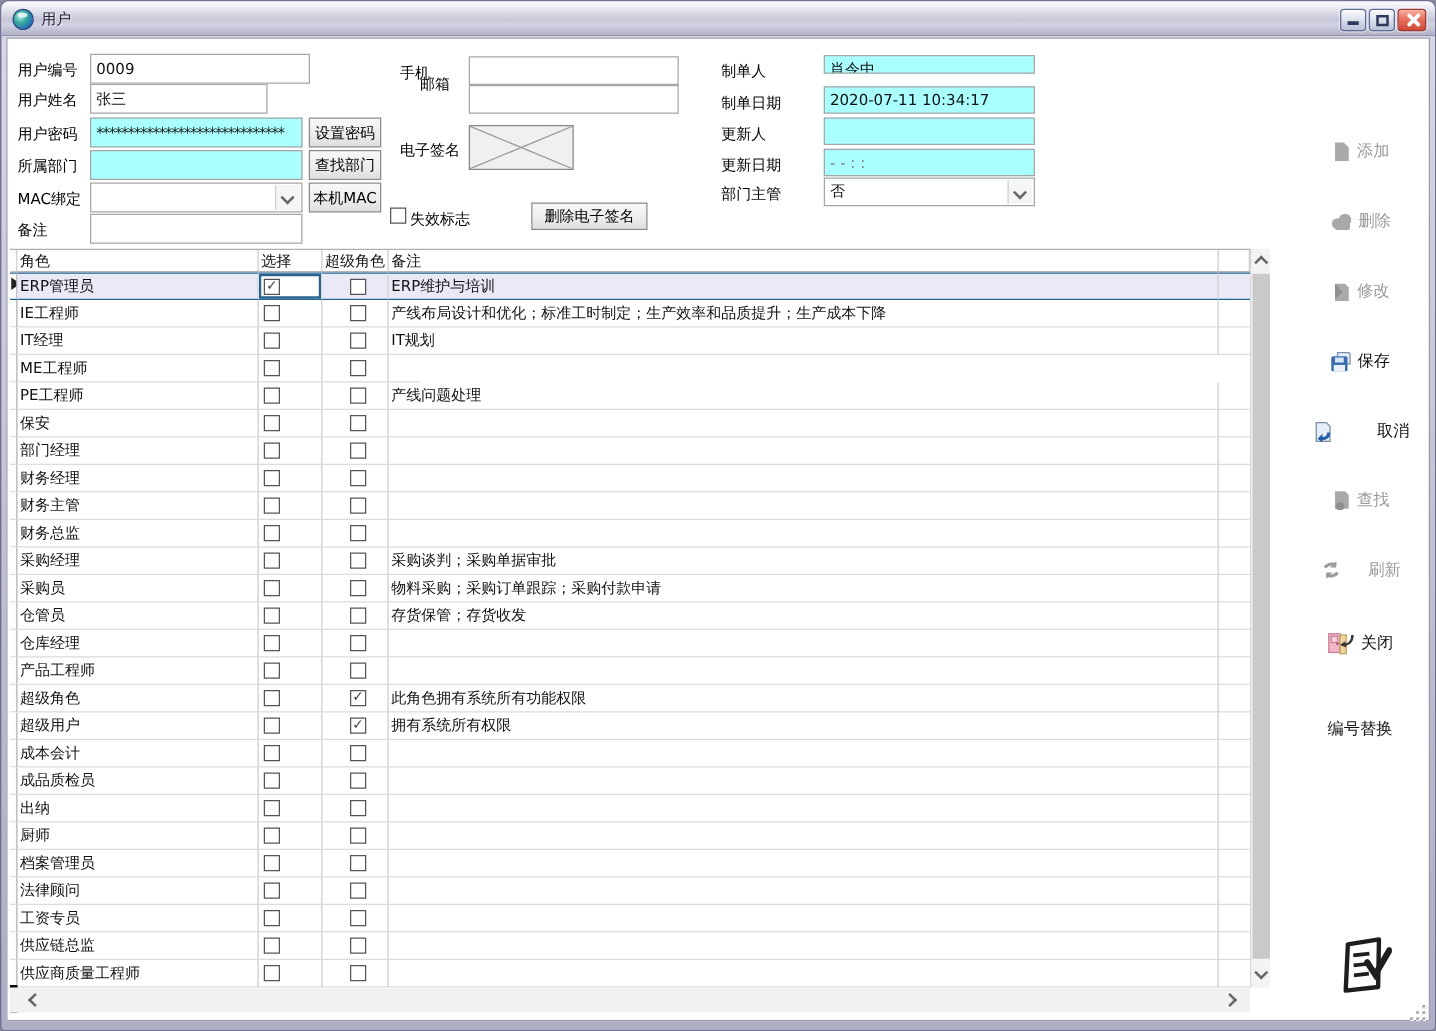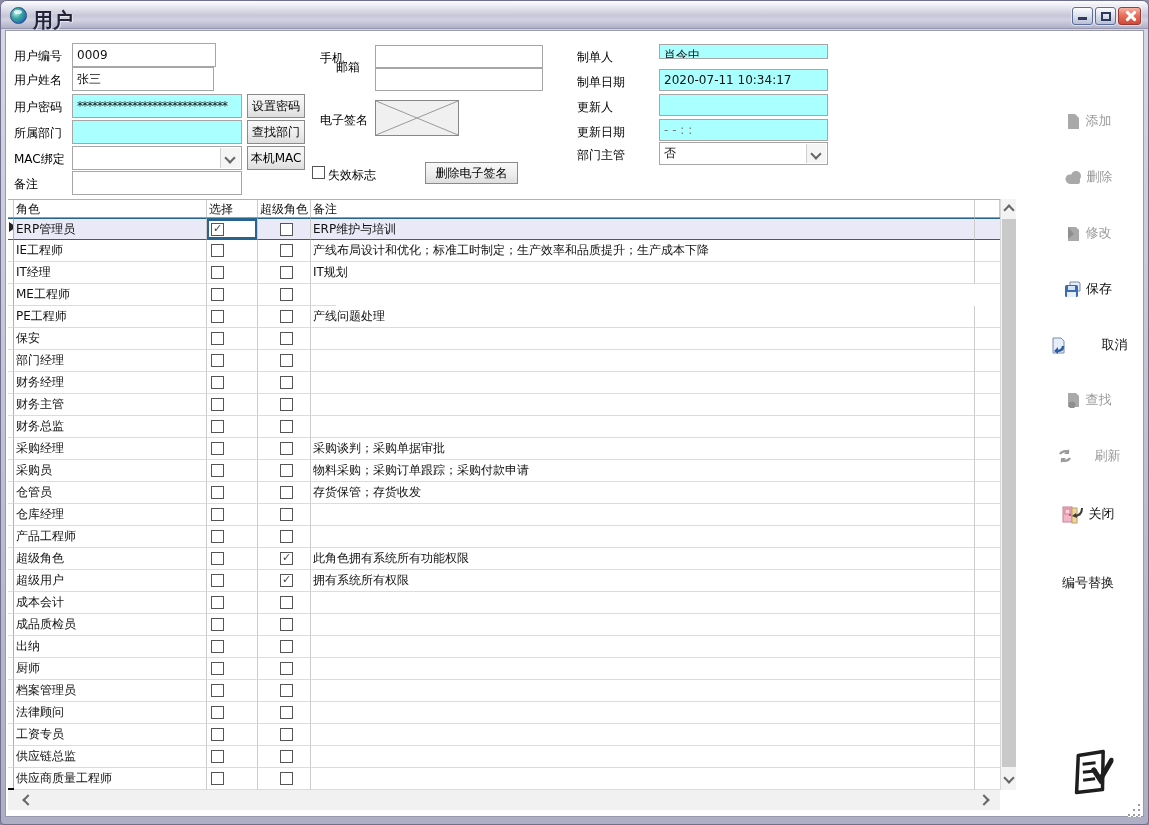--- a/index.html
+++ b/index.html
@@ -11,21 +11,21 @@
          background:linear-gradient(180deg,#d8d8e6 0%,#c2c2d4 50%,#aeaec4 100%);
          border:1px solid #6f6f8f;box-sizing:border-box;}
   .titlebar{position:absolute;left:1px;top:1px;width:1147px;height:28px;border-radius:6px 6px 0 0;
             background:linear-gradient(180deg,#fdfdfe 0%,#e9e9f2 20%,#c6c6d8 55%,#d2d2e2 70%,#b0b0c8 100%);
             border-bottom:1px solid #9595ac;box-sizing:border-box;}
   .app-icon{position:absolute;left:9px;top:6px;width:17px;height:17px;border-radius:50%;
             background:radial-gradient(circle at 35% 35%, #bfeef0 0%, #3fae9e 35%, #1f6fb4 75%, #123e7a 100%);
             border:1px solid #2a4a80;box-sizing:border-box;}
   .app-icon::after{content:"";position:absolute;left:3px;top:2px;width:8px;height:4px;border-radius:50%;
             background:rgba(255,255,255,.75);}
-  .title-text{position:absolute;left:32px;top:6px;font-size:20px;font-weight:bold;color:#23233a;
+  .title-text{position:absolute;left:32px;top:6px;font-size:12px;font-weight:normal;color:#23233a;
             text-shadow:1px 1px 0 rgba(255,255,255,.55);}
   .winbtn{position:absolute;top:7px;height:18px;border-radius:3px;box-sizing:border-box;
           border:1px solid #5d6e96;background:linear-gradient(180deg,#fcfcfe 0%,#dfe3ee 45%,#b9c0d6 100%);
           box-shadow:0 0 0 1px rgba(255,255,255,.5);}
   .winbtn.min{left:1072px;width:21px;}
   .winbtn.max{left:1095px;width:21px;}
   .winbtn.close{left:1118px;width:23px;border:1px solid #9b3a34;
           background:linear-gradient(180deg,#f6b2a4 0%,#e8705c 45%,#cf4a38 100%);}
   .glyph-min{position:absolute;left:5px;bottom:4px;width:9px;height:3px;background:#2d3a5e;}
   .glyph-max{position:absolute;left:5px;top:4px;width:10px;height:9px;border:2px solid #2d3a5e;box-sizing:border-box;}
@@ -107,21 +107,21 @@
   </div>
 <div class="winbtn max">
     <span class="glyph-max"></span>
   </div>
 <div class="winbtn close">
     <span class="glyph-x"></span>
   </div>
 <div class="client"></div>
 
 <span class="lbl" style="left:14px;top:48px;">用户编号</span>
-<div class="fld" style="left:72px;top:43px;width:144px;">0009</div>
+<div class="fld" style="left:72px;top:43px;width:176px;">0009</div>
 
 <span class="lbl" style="left:14px;top:72px;">用户姓名</span>
 <div class="fld" style="left:72px;top:67px;width:142px;">张三</div>
 
 <span class="lbl" style="left:14px;top:99px;">用户密码</span>
 <div class="fld cyan" style="left:72px;top:94px;width:170px;letter-spacing:-1px;">******************************</div>
 <button class="btn" style="left:247px;top:94px;width:58px;height:24px;">设置密码</button>
 
 <span class="lbl" style="left:14px;top:125px;">所属部门</span>
 <div class="fld cyan" style="left:72px;top:120px;width:170px;"></div>

